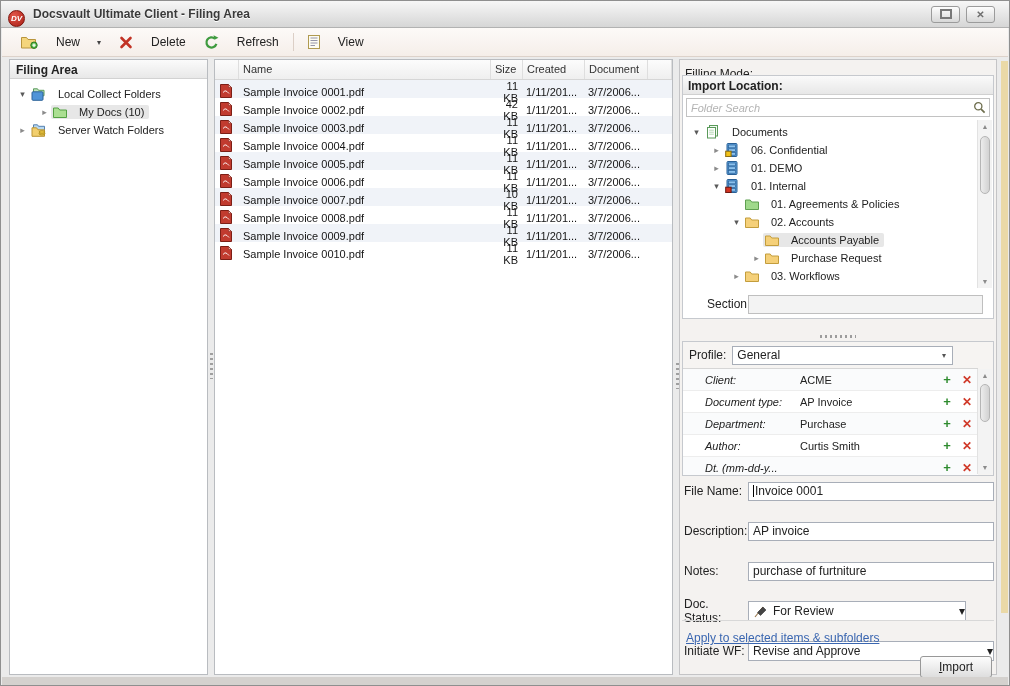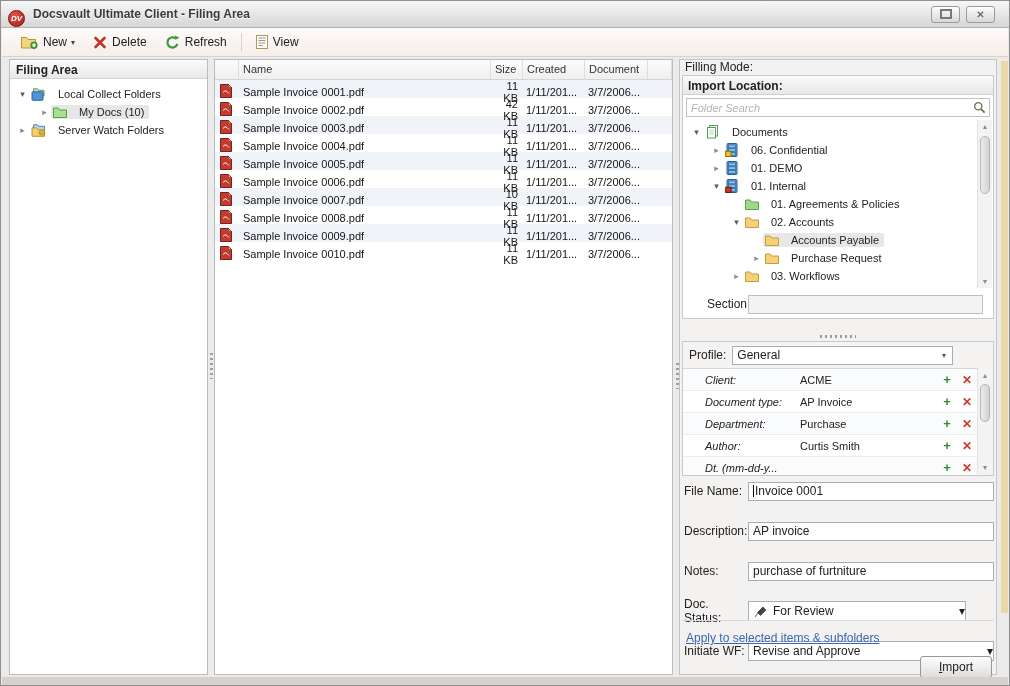--- a/index.html
+++ b/index.html
@@ -19,21 +19,21 @@
   .winbtns{margin-left:auto;margin-right:14px;display:flex;gap:6px}
   .winbtn{width:29px;height:17px;border:1px solid #9b9b9b;border-radius:3px;
           background:linear-gradient(#fdfdfd,#d8d8d8);color:#6e6e6e;font-size:10px;font-weight:bold;
           display:flex;align-items:center;justify-content:center;padding:0}
   .mx{width:8px;height:6px;border:2px solid #787878;display:inline-block}
 
   
   .toolbar{position:absolute;top:27px;left:1px;right:1px;height:28px;
            background:linear-gradient(#fdfaf8,#f5eee9);border-bottom:1px solid #ddd2ca;
            display:flex;align-items:center;padding-left:10px}
-  .tbtn{display:flex;align-items:center;gap:5px;padding:3px 9px;border-radius:3px}
+  .tbtn{display:flex;align-items:center;gap:18px;padding:3px 9px;border-radius:3px}
   .tbtn svg{display:block}
   .caretdn{font-size:8px;color:#444;margin-left:-1px}
   .tsep{width:1px;height:18px;background:#dccfc6;margin:0 5px}
 
   
   .panel{position:absolute;top:58px;bottom:10px;background:#fff;border:1px solid #b9bcc0;box-sizing:border-box}
   .leftpanel{left:8px;width:199px}
   .midpanel{left:213px;width:459px}
   .rightpane{position:absolute;top:58px;bottom:10px;left:678px;width:318px;
              background:#f4f2f0;border:1px solid #c4c4c6;box-sizing:border-box}
@@ -62,21 +62,21 @@
   .fhead .hc{border-right:1px solid #dedede;padding:3px 0 0 4px;box-sizing:border-box;overflow:hidden}
   .frow{display:grid;grid-template-columns:24px 252px 32px 62px 63px 1fr;height:18px;
         align-items:center;font-size:11px;color:#151515}
   .frow.odd{background:#f0f3f8}
   .c0{padding-left:5px}
   .c1{padding-left:4px;overflow:hidden}
   .c2{text-align:right;padding-right:5px}
   .c3,.c4{padding-left:3px;overflow:hidden;white-space:nowrap}
 
   
-  .mode-row{display:flex;height:27px;padding-left:5px}
+  .mode-row{display:flex;align-items:center;height:27px;padding-left:5px}
   .radio-opt{display:flex;align-items:center;gap:5px}
   .opt-manual{margin-left:38px}
   .opt-auto{margin-left:78px}
   .rb{width:11px;height:11px;border:1px solid #8c8c8c;border-radius:50%;background:#fff;
       box-sizing:border-box;position:relative;flex:0 0 11px}
   .rb.on{border-color:#4a7ab0}
   .rb.on::after{content:"";position:absolute;left:2px;top:2px;width:5px;height:5px;border-radius:50%;background:#2c68a8}
 
   .import-box{position:absolute;left:2px;right:2px;top:15px;height:242px;border:1px solid #c6c9ce;background:#fff}
   .ibhead{height:19px;background:linear-gradient(#fafafa,#e7e7e7);border-bottom:1px solid #d0d0d0;

